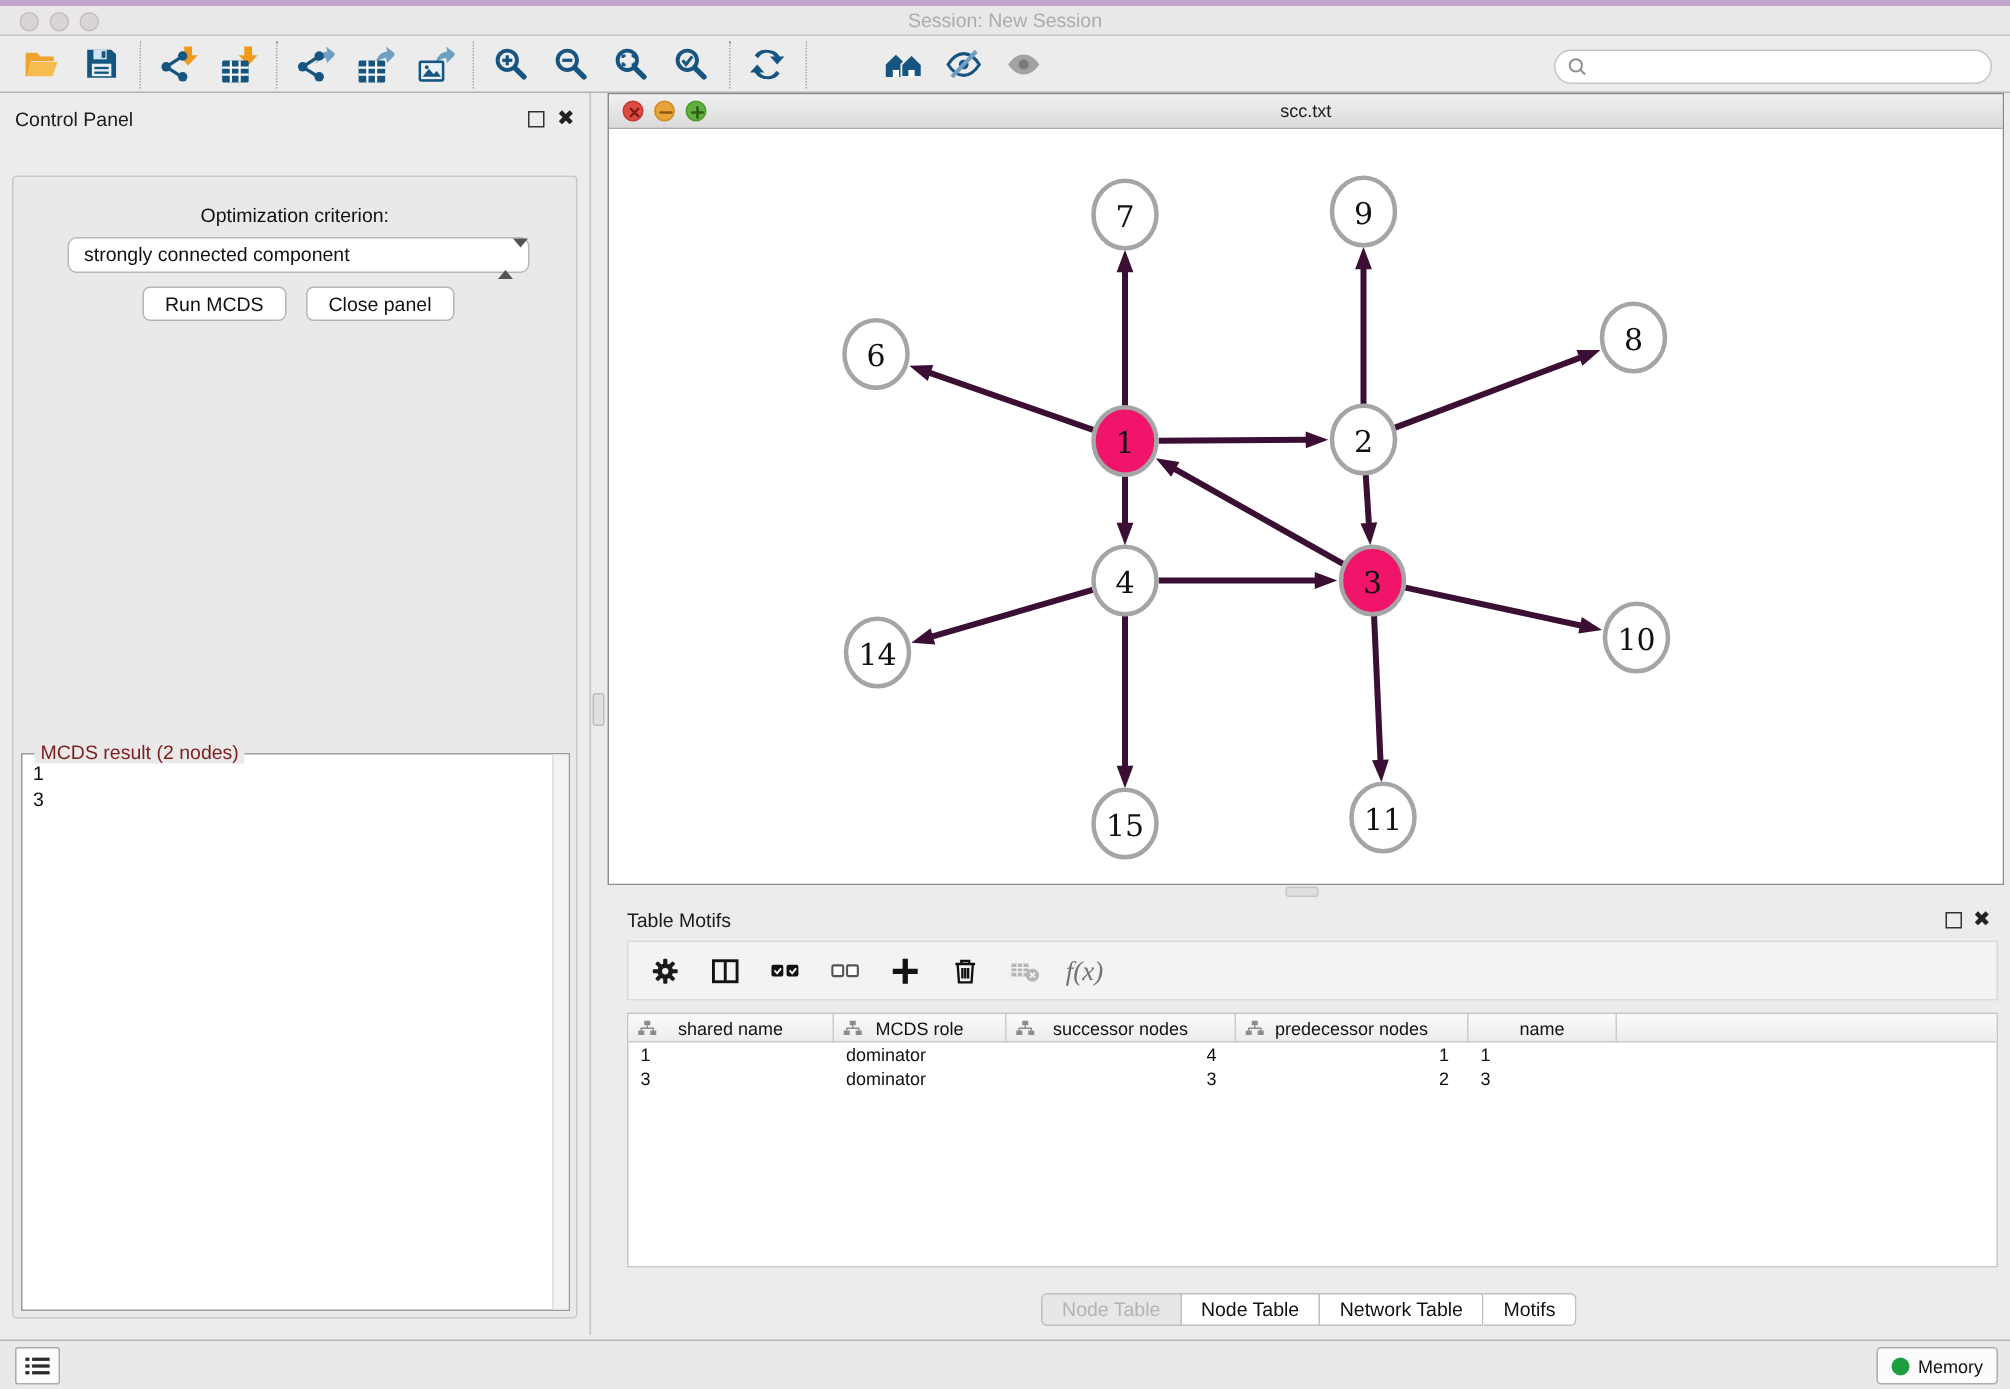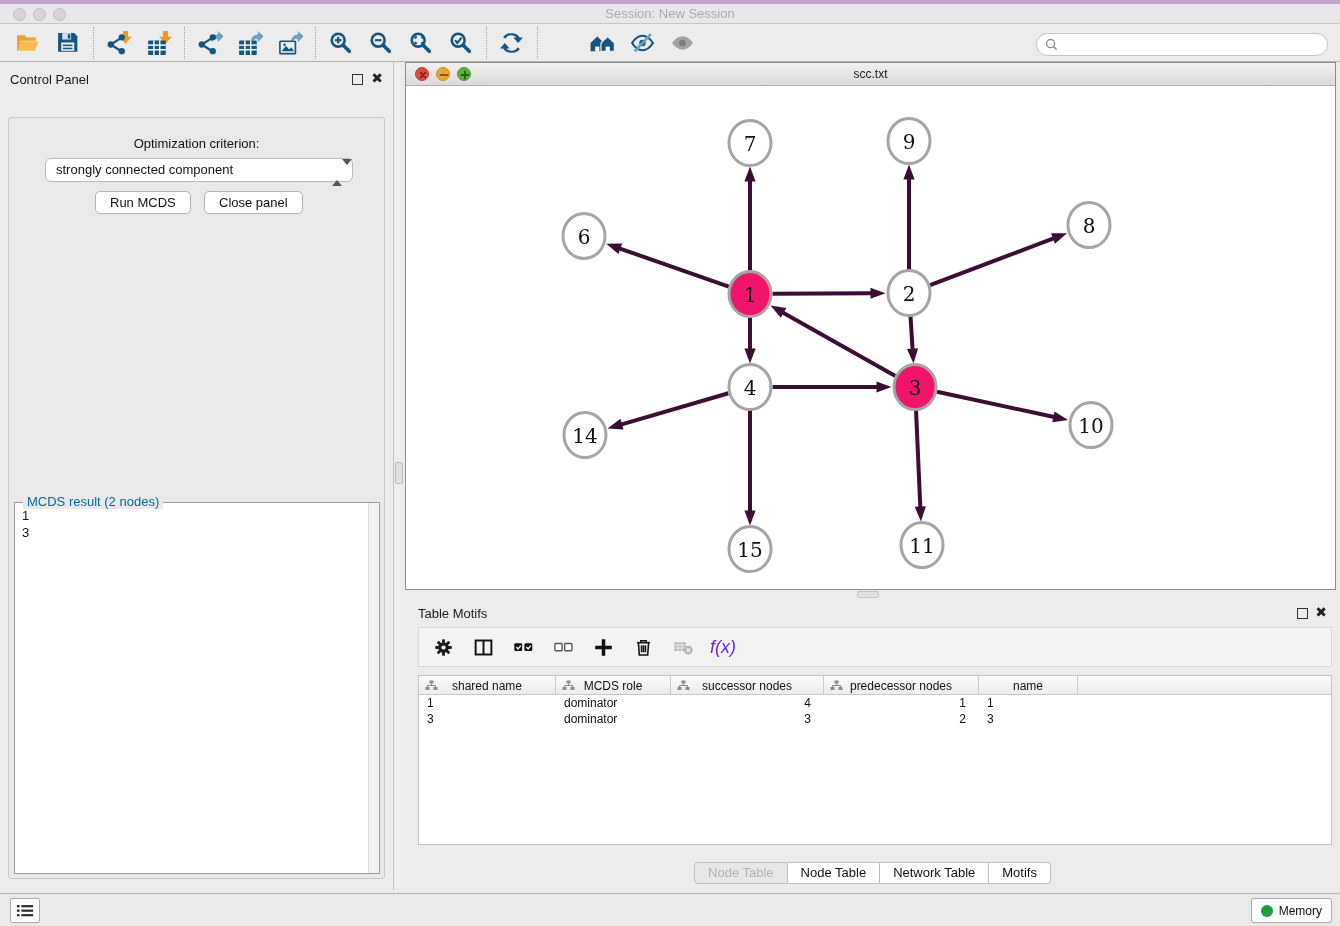--- a/index.html
+++ b/index.html
@@ -37,21 +37,21 @@
   .tab.sel { background:#E7E7E7; color:#B4B3B4; }
   #cp-content { position:absolute; left:8px; top:55px; width:377px; height:762px; background:#E9E9E9; border:1px solid #C9C9C9; border-radius:3px; }
   #opt-label { position:absolute; left:0; top:18px; width:100%; text-align:center; font-size:13px; color:#111; }
   #opt-select { position:absolute; left:36px; top:40px; width:308px; height:24px; background:#FFF; border:1px solid #B9B9B9; border-radius:6px; font-size:13px; line-height:22px; padding-left:10px; color:#111; cursor:pointer; }
   #opt-stepper { position:absolute; right:9px; top:3px; width:11px; height:17px; }
   #opt-stepper .up { width:0;height:0;border-left:5px solid transparent;border-right:5px solid transparent;border-bottom:6px solid #555; margin-bottom:3px;}
   #opt-stepper .dn { width:0;height:0;border-left:5px solid transparent;border-right:5px solid transparent;border-top:6px solid #555;}
   .cp-btn { position:absolute; top:73px; height:23px; background:#FFF; border:1px solid #B5B5B5; border-radius:5px; font-size:13px; color:#111; padding:0 14px; line-height:21px; text-align:left; cursor:pointer; }
   #run-btn { left:86px; } #close-btn { left:195px; }
   #result-box { position:absolute; left:5px; top:384px; width:366px; height:372px; border:1px solid #9B9B9B; background:#FFF; }
-  #result-legend { position:absolute; left:8px; top:-9px; background:#E9E9E9; padding:0 4px; font-size:13px; color:#0369a1; }
+  #result-legend { position:absolute; left:8px; top:-9px; background:#E9E9E9; padding:0 4px; font-size:13px; color:#7f1d1d; }
   #result-lines { position:absolute; left:0; top:4px; width:352px; padding-left:7px; font-size:13px; line-height:17px; color:#111; white-space:pre; }
   #result-scroll { position:absolute; right:0; top:0; width:11px; height:100%; background:#F2F2F2; border-left:1px solid #DCDCDC; }
 
   
   #div-v { left:393px; top:62px; width:12px; height:828px; background:#ECECEC; border-left:1px solid #C2C2C2; }
   #div-v-grab { position:absolute; left:1px; top:400px; width:8px; height:22px; background:#E0E0E0; border:1px solid #BDBDBD; border-radius:2px; }
   #div-h-grab { left:857px; top:591px; width:22px; height:7px; background:#E0E0E0; border:1px solid #C6C6C6; border-radius:2px; }
 
   
   #net-window { left:405px; top:62px; width:931px; height:528px; border:1px solid #8C8C8C; background:#FFF; }
@@ -65,21 +65,21 @@
   #net-canvas { position:absolute; left:0; top:23px; width:929px; height:503px; background:#FFF; }
 
   
   #table-panel { left:405px; top:600px; width:935px; height:290px; background:#ECECEC; }
   #tp-title { position:absolute; left:13px; top:6px; font-size:13px; color:#1A1A1A; }
   #tp-float { right:32px; top:8px; } #tp-close { right:13px; top:4px; }
   #tp-toolbar { position:absolute; left:13px; top:27px; width:914px; height:40px; background:#F3F3F3; border:1px solid #D9D9D9; display:flex; align-items:center; padding-left:12px; gap:16px; }
   .tpbtn { width:24px; height:24px; display:flex; align-items:center; justify-content:center; cursor:pointer; }
   .tpbtn svg { width:21px; height:21px; }
   .tpbtn.disabled { cursor:default; }
-  .fx-glyph { font-family:Liberation Sans, sans-serif; font-style:italic; font-size:18px; color:#6d28d9; }
+  .fx-glyph { font-family:Liberation Serif, serif; font-style:italic; font-size:18px; color:#737373; }
   #tp-table { position:absolute; left:13px; top:75px; width:914px; height:170px; background:#FFF; border:1px solid #C6C6C6; overflow:hidden; }
   #tp-header { display:flex; height:19px; background:linear-gradient(#FBFBFB,#ECECEC); border-bottom:1px solid #C9C9C9; }
   .th { position:relative; height:19px; border-right:1px solid #CCC; display:flex; align-items:center; justify-content:center; font-size:12px; color:#111; cursor:pointer; }
   .th svg { position:absolute; left:6px; top:4px; width:13px; height:11px; }
   .tr { display:flex; height:16px; font-size:12px; color:#111; }
   .td { height:16px; line-height:16px; overflow:hidden; }
   .td.left { text-align:left; padding-left:8px; }
   .td.right { text-align:right; padding-right:13px; }
   #tp-tabs { position:absolute; left:0; top:262px; width:100%; display:flex; justify-content:center; }
 

